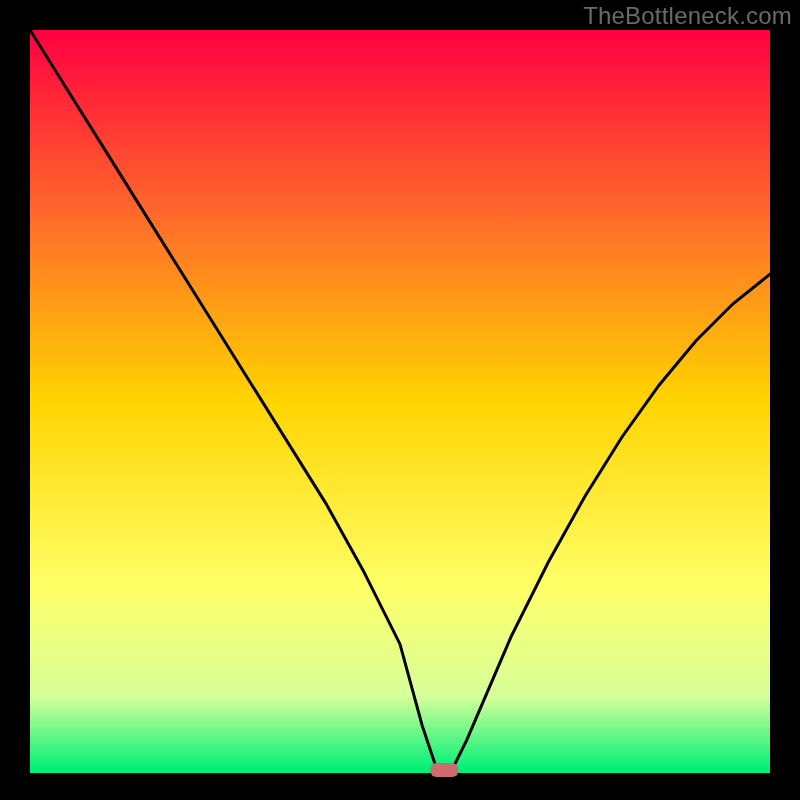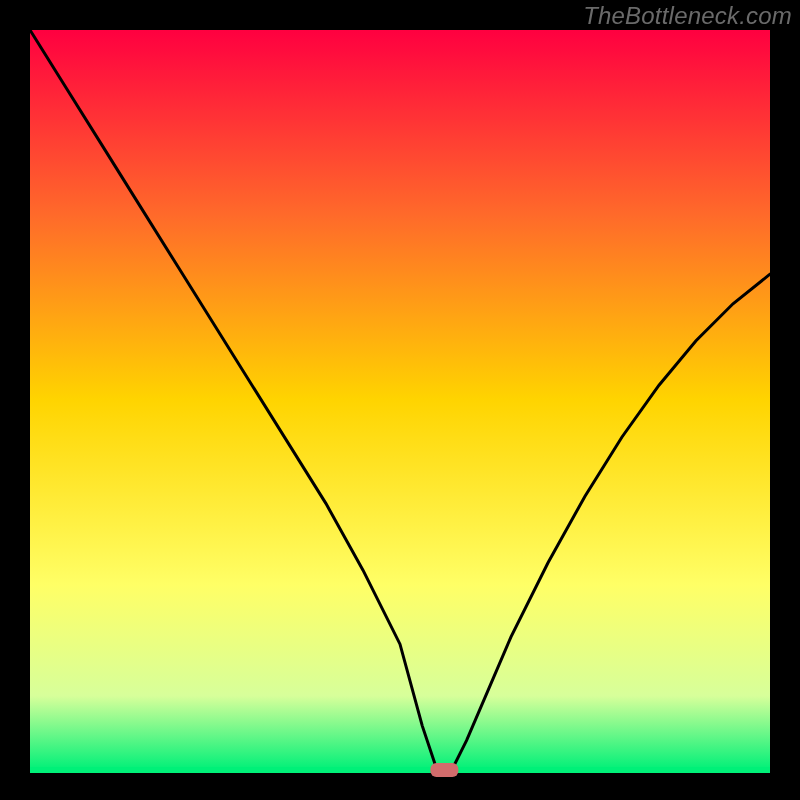--- a/index.html
+++ b/index.html
@@ -7,21 +7,20 @@
     padding: 0;
     width: 800px;
     height: 800px;
     background: #000000;
     overflow: hidden;
   }
   .chart-container {
     position: relative;
     width: 800px;
     height: 800px;
-    font-style: italic;
   }
   .watermark {
     position: absolute;
     top: 2px;
     right: 8px;
     font-family: Arial, Helvetica, sans-serif;
     font-size: 24px;
     font-weight: 500;
     color: #6a6a6a;
     letter-spacing: 0.2px;

